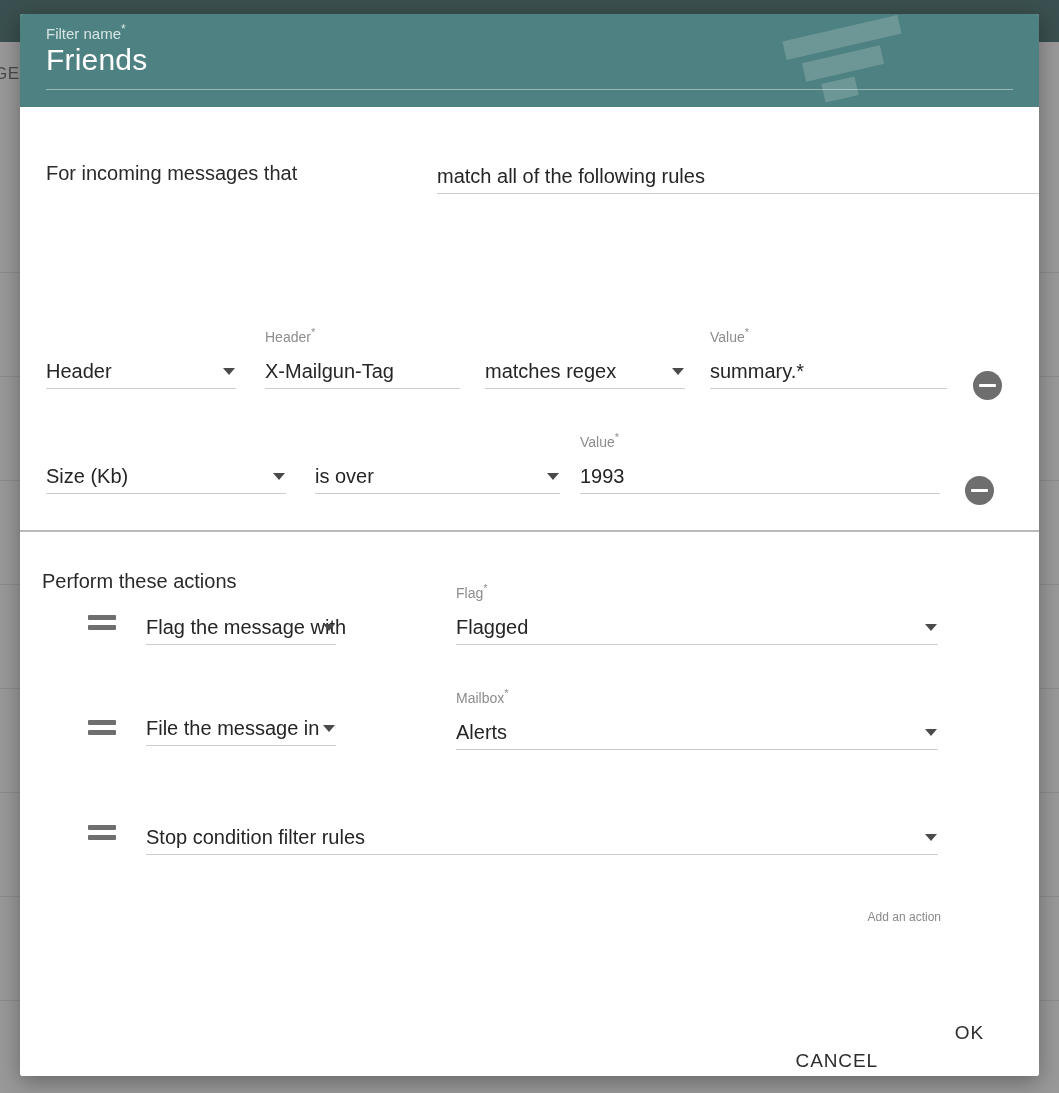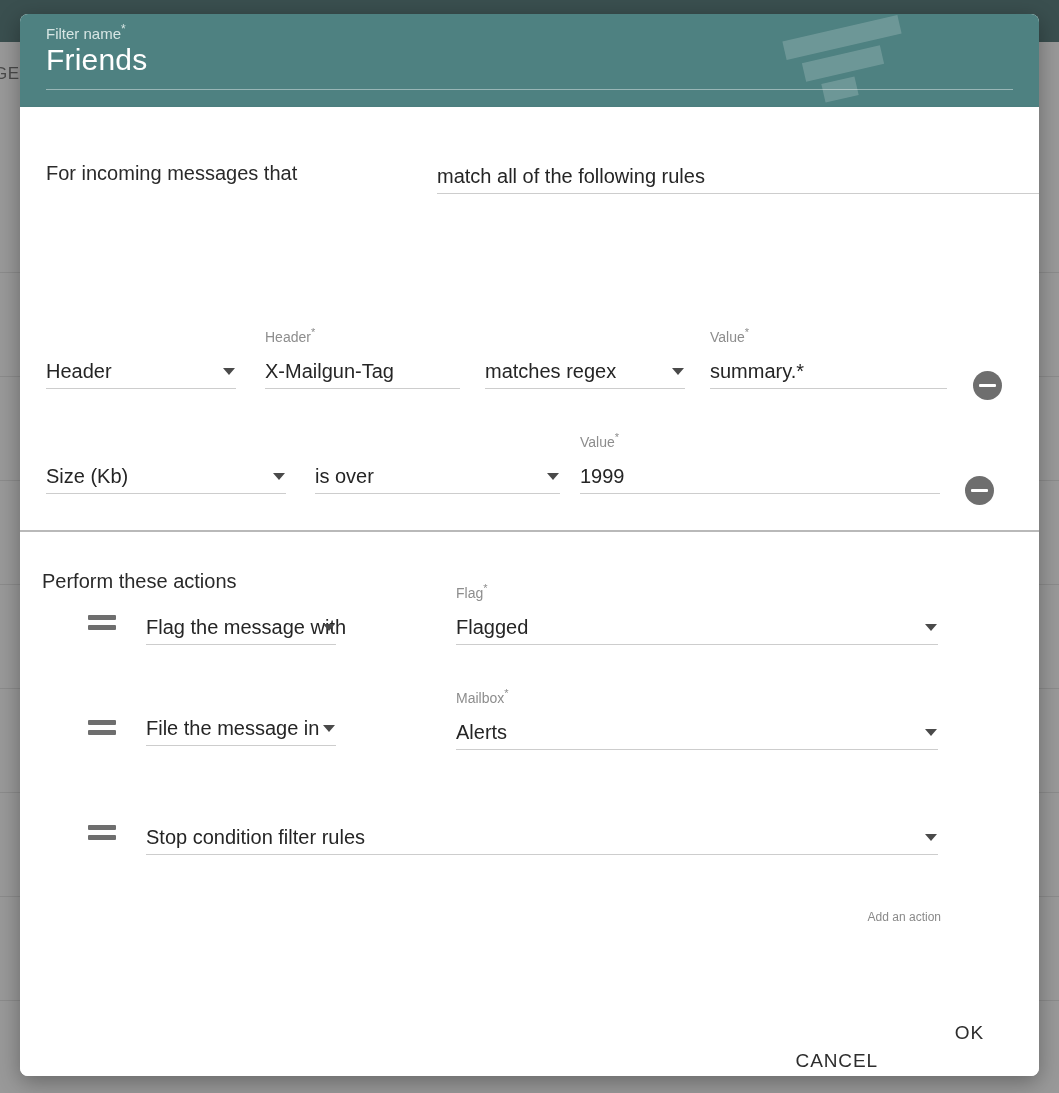--- a/index.html
+++ b/index.html
@@ -52,21 +52,21 @@
   }
 
   
   #dialog {
     position: absolute;
     left: 20px;
     top: 14px;
     width: 1019px;
     height: 1062px;
     background: #ffffff;
-    border-radius: 8px;
+    border-radius: 3px;
     box-shadow: 0 6px 22px rgba(0,0,0,.33);
     overflow: hidden;
     display: flex;
     flex-direction: column;
   }
 
   
   .dlg-header {
     position: relative;
     height: 93px;
@@ -322,21 +322,21 @@
       <div class="caret"></div>
     </div>
 
     <div class="field" style="left:295px; top:349px; width:245px;">
       <div class="fval">is over</div>
       <div class="caret"></div>
     </div>
 
     <div class="field" style="left:560px; top:349px; width:360px;">
       <div class="flabel"><span>Value</span><span class="req">*</span></div>
-      <div class="fval">1999</div>
+      <div class="fval">1993</div>
     </div>
 
     <div class="circ minus" style="left:945px; top:369px;"></div>
 
     <div class="addrow-label" style="right:98px; top:458px;">Add a condition</div>
     <div class="circ plus" style="left:945px; top:452px;"></div>
   </div>
 
   <div class="actions-pane">
 

